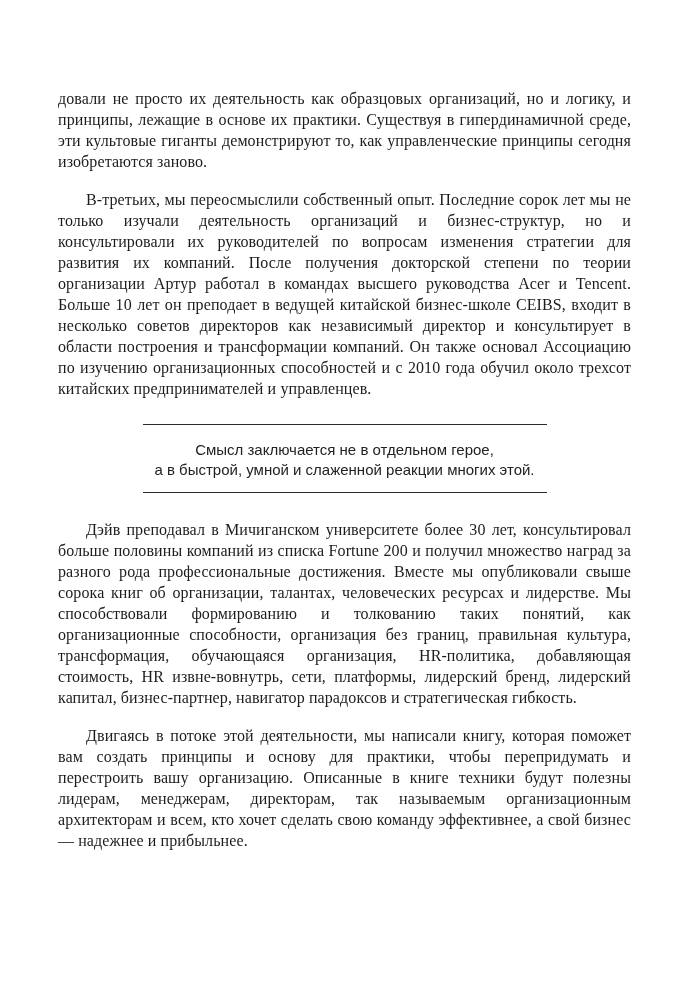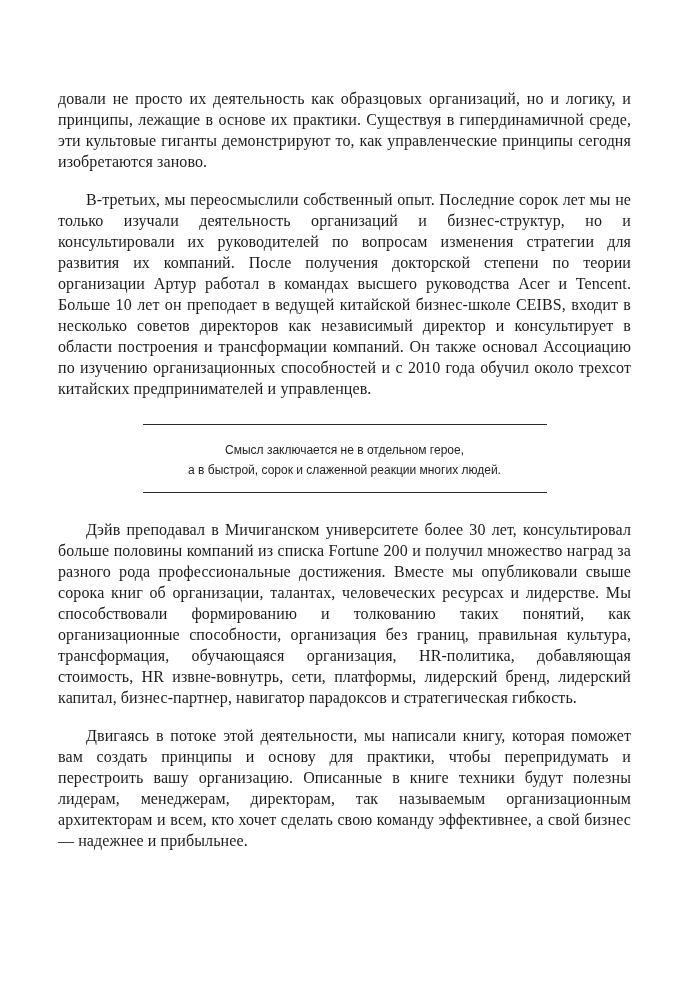--- a/index.html
+++ b/index.html
@@ -37,41 +37,41 @@
     text-align: center;
   }
   .rule {
     border: 0;
     border-top: 1px solid #2b2b2b;
     height: 0;
     margin: 0;
   }
   .quote-text {
     font-family: "Liberation Sans", "DejaVu Sans", sans-serif;
-    font-size: 12px;
+    font-size: 15px;
     line-height: 20px;
     color: #222222;
     padding: 15px 0 12px 0;
   }
 </style>
 </head>
 <body>
 
 <div class="page">
   <div class="body-text">
 
     <p class="no-indent">довали не просто их деятельность как образцовых организаций, но и логику, и принципы, лежащие в основе их практики. Существуя в гипердинамичной среде, эти культовые гиганты демонстрируют то, как управленческие принципы сегодня изобретаются заново.</p>
 
     <p>В-третьих, мы переосмыслили собственный опыт. Последние сорок лет мы не только изучали деятельность организаций и бизнес-структур, но и консультировали их руководителей по вопросам изменения стратегии для развития их компаний. После получения докторской степени по теории организации Артур работал в командах высшего руководства Acer и Tencent. Больше 10 лет он преподает в ведущей китайской бизнес-школе CEIBS, входит в несколько советов директоров как независимый директор и консультирует в области построения и трансформации компаний. Он также основал Ассоциацию по изучению организационных способностей и с 2010 года обучил около трехсот китайских предпринимателей и управленцев.</p>
 
     <div class="pull-quote">
       <hr class="rule">
       <div class="quote-text">
         <div>Смысл заключается не в отдельном герое,</div>
-        <div>а в быстрой, сорок и слаженной реакции многих людей.</div>
+        <div>а в быстрой, умной и слаженной реакции многих этой.</div>
       </div>
       <hr class="rule">
     </div>
 
     <p>Дэйв преподавал в Мичиганском университете более 30 лет, консультировал больше половины компаний из списка Fortune 200 и получил множество наград за разного рода профессиональные достижения. Вместе мы опубликовали свыше сорока книг об организации, талантах, человеческих ресурсах и лидерстве. Мы способствовали формированию и толкованию таких понятий, как организационные способности, организация без границ, правильная культура, трансформация, обучающаяся организация, HR-политика, добавляющая стоимость, HR извне-вовнутрь, сети, платформы, лидерский бренд, лидерский капитал, бизнес-партнер, навигатор парадоксов и стратегическая гибкость.</p>
 
     <p>Двигаясь в потоке этой деятельности, мы написали книгу, которая поможет вам создать принципы и основу для практики, чтобы перепридумать и перестроить вашу организацию. Описанные в книге техники будут полезны лидерам, менеджерам, директорам, так называемым организационным архитекторам и всем, кто хочет сделать свою команду эффективнее, а свой бизнес — надежнее и прибыльнее.</p>
 
   </div>
 </div>

